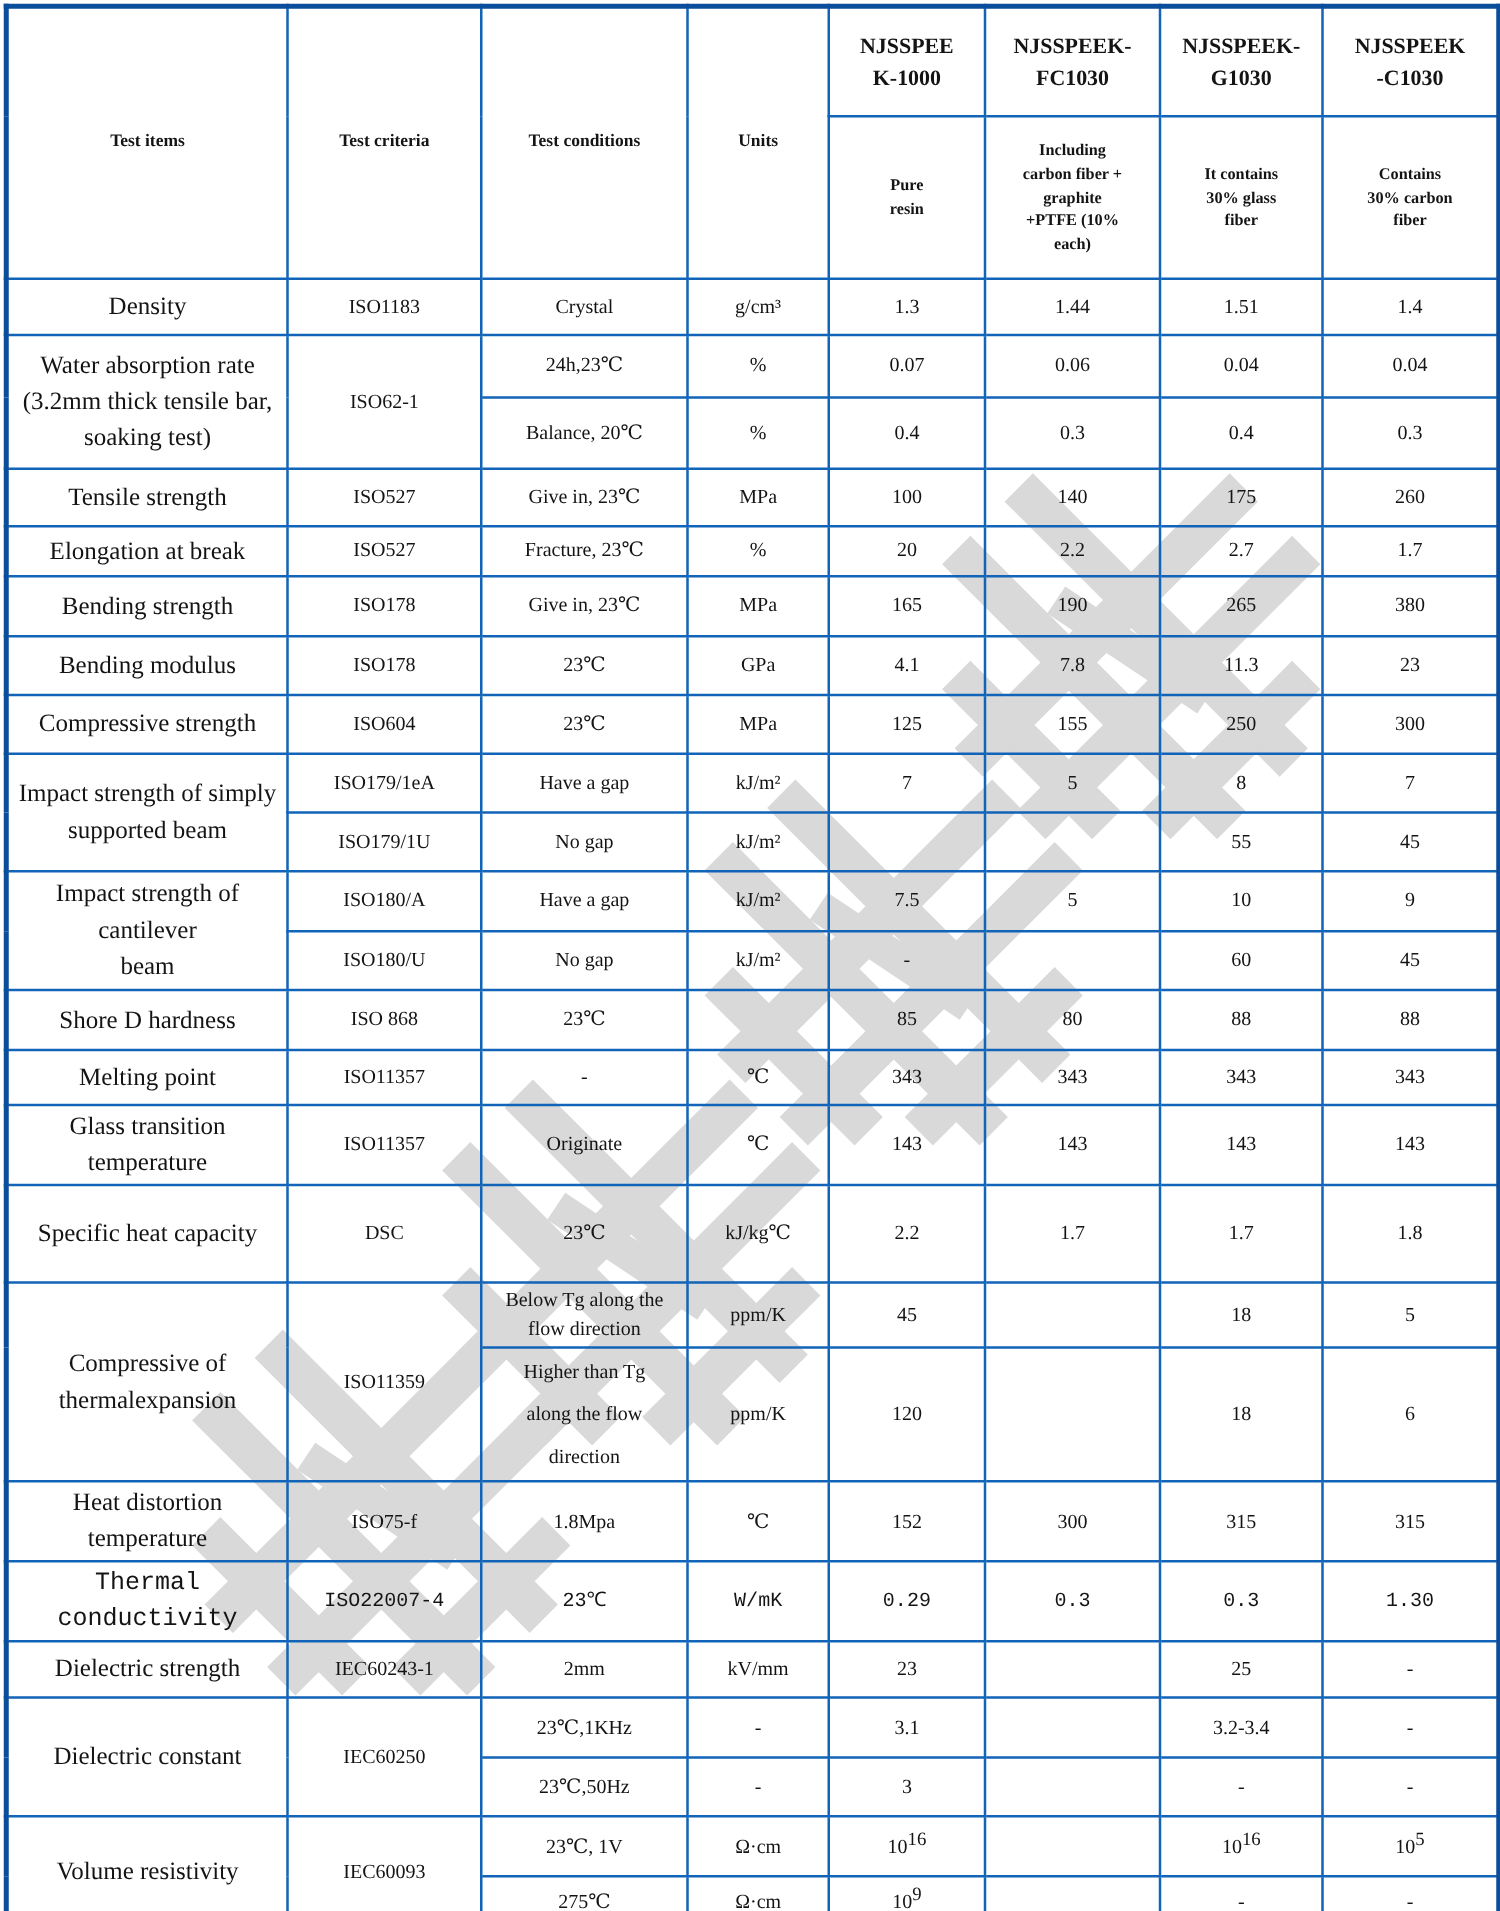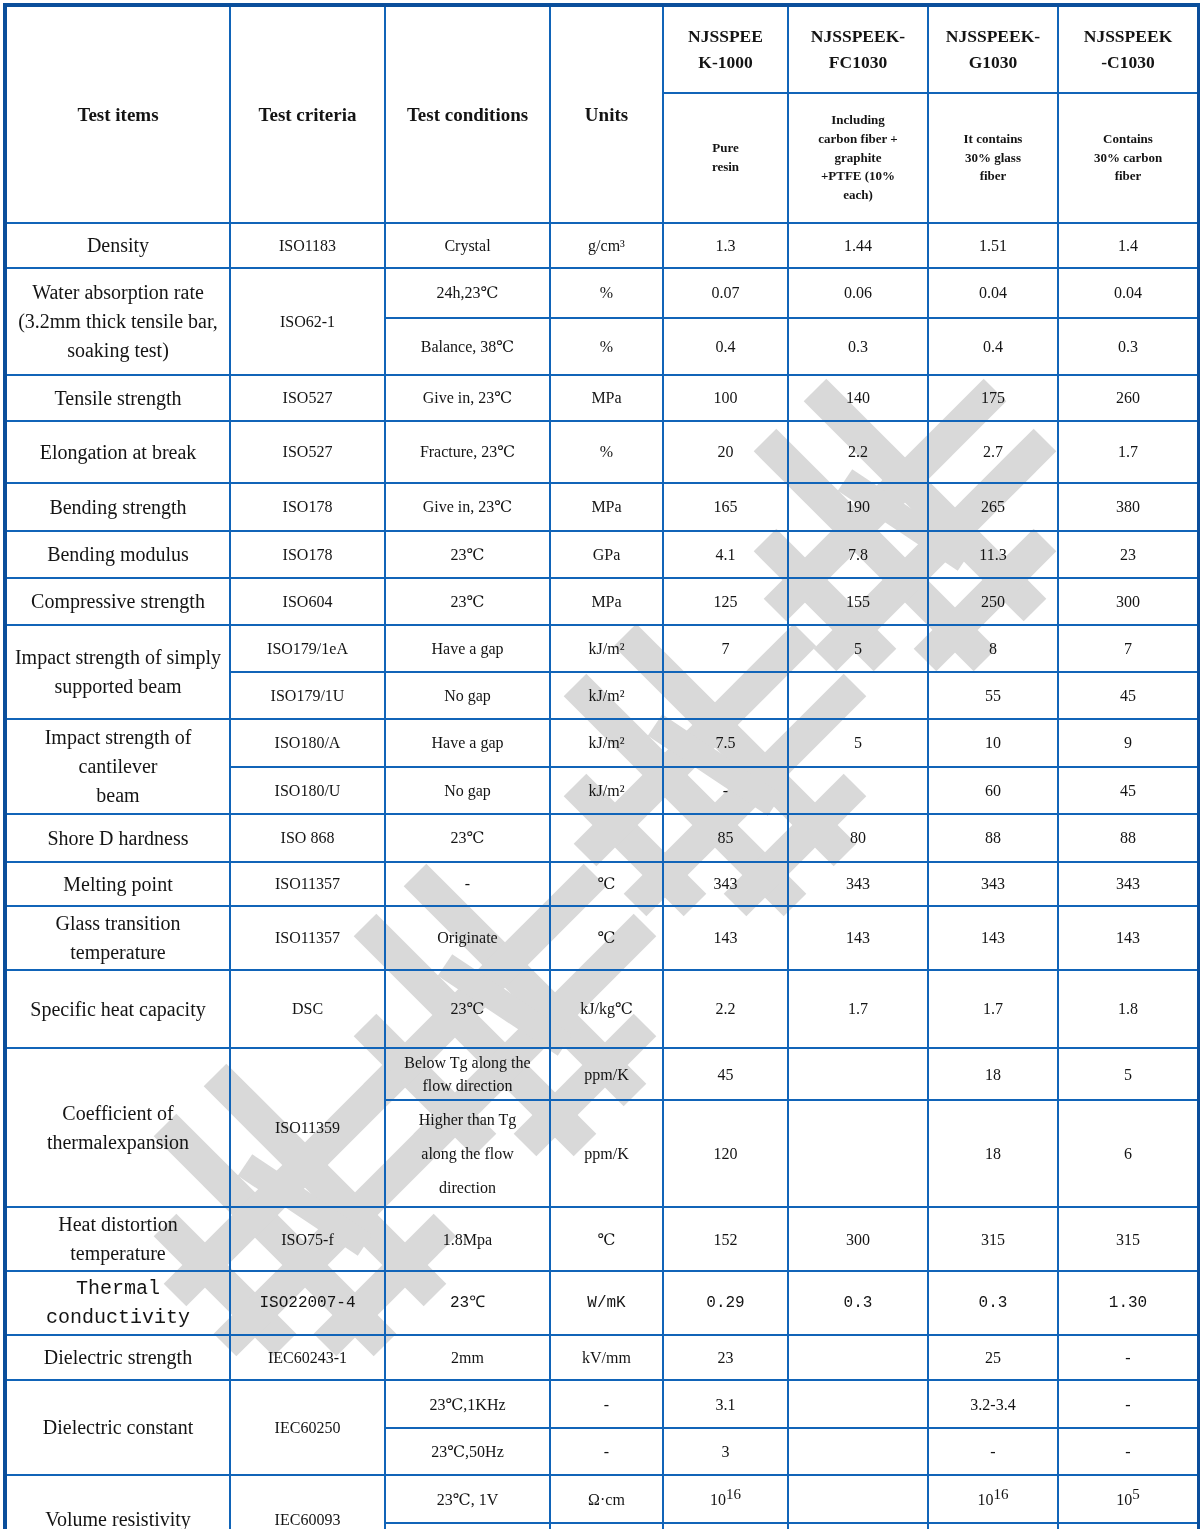--- a/index.html
+++ b/index.html
@@ -43,21 +43,21 @@
     word-wrap:break-word;
     background:transparent;
   }
   thead th{
     background:#0f62ad;
     border:2px solid #2f77bd;
     color:#ffffff;
     font-weight:bold;
     white-space:pre-line;
   }
-  thead th.colhead{font-size:19px;}
+  thead th.colhead{font-size:14px;}
   thead th.pname{font-size:17.5px;}
   thead th.pdesc{font-size:13px;}
   tbody td{background:transparent;}
   tbody td.item{font-size:20px;white-space:pre-line;}
   tbody td sup{font-size:15px;line-height:0;}
 </style>
 </head>
 <body>
 
 <div class="page">
@@ -142,38 +142,38 @@
 soaking test)</td>
           <td rowspan="2">ISO62-1</td>
           <td>24h,23℃</td>
           <td>%</td>
           <td>0.07</td>
           <td>0.06</td>
           <td>0.04</td>
           <td>0.04</td>
         </tr>
         <tr style="height: 57px;">
-          <td>Balance, 38℃</td>
+          <td>Balance, 20℃</td>
           <td>%</td>
           <td>0.4</td>
           <td>0.3</td>
           <td>0.4</td>
           <td>0.3</td>
         </tr>
         <tr style="height: 46px;">
           <td class="item">Tensile strength</td>
           <td>ISO527</td>
           <td>Give in, 23℃</td>
           <td>MPa</td>
           <td>100</td>
           <td>140</td>
           <td>175</td>
           <td>260</td>
         </tr>
-        <tr style="height: 62px;">
+        <tr style="height: 40px;">
           <td class="item">Elongation at break</td>
           <td>ISO527</td>
           <td>Fracture, 23℃</td>
           <td>%</td>
           <td>20</td>
           <td>2.2</td>
           <td>2.7</td>
           <td>1.7</td>
         </tr>
         <tr style="height: 48px;">
@@ -281,21 +281,21 @@
           <td class="item">Specific heat capacity</td>
           <td>DSC</td>
           <td>23℃</td>
           <td>kJ/kg℃</td>
           <td>2.2</td>
           <td>1.7</td>
           <td>1.7</td>
           <td>1.8</td>
         </tr>
         <tr style="height: 52px;">
-          <td rowspan="2" class="item" style="white-space: pre-line;">Coefficient of
+          <td rowspan="2" class="item" style="white-space: pre-line;">Compressive of
 thermalexpansion</td>
           <td rowspan="2">ISO11359</td>
           <td style="white-space: pre-line;">Below Tg along the
 flow direction</td>
           <td>ppm/K</td>
           <td>45</td>
           <td></td>
           <td>18</td>
           <td>5</td>
         </tr>

